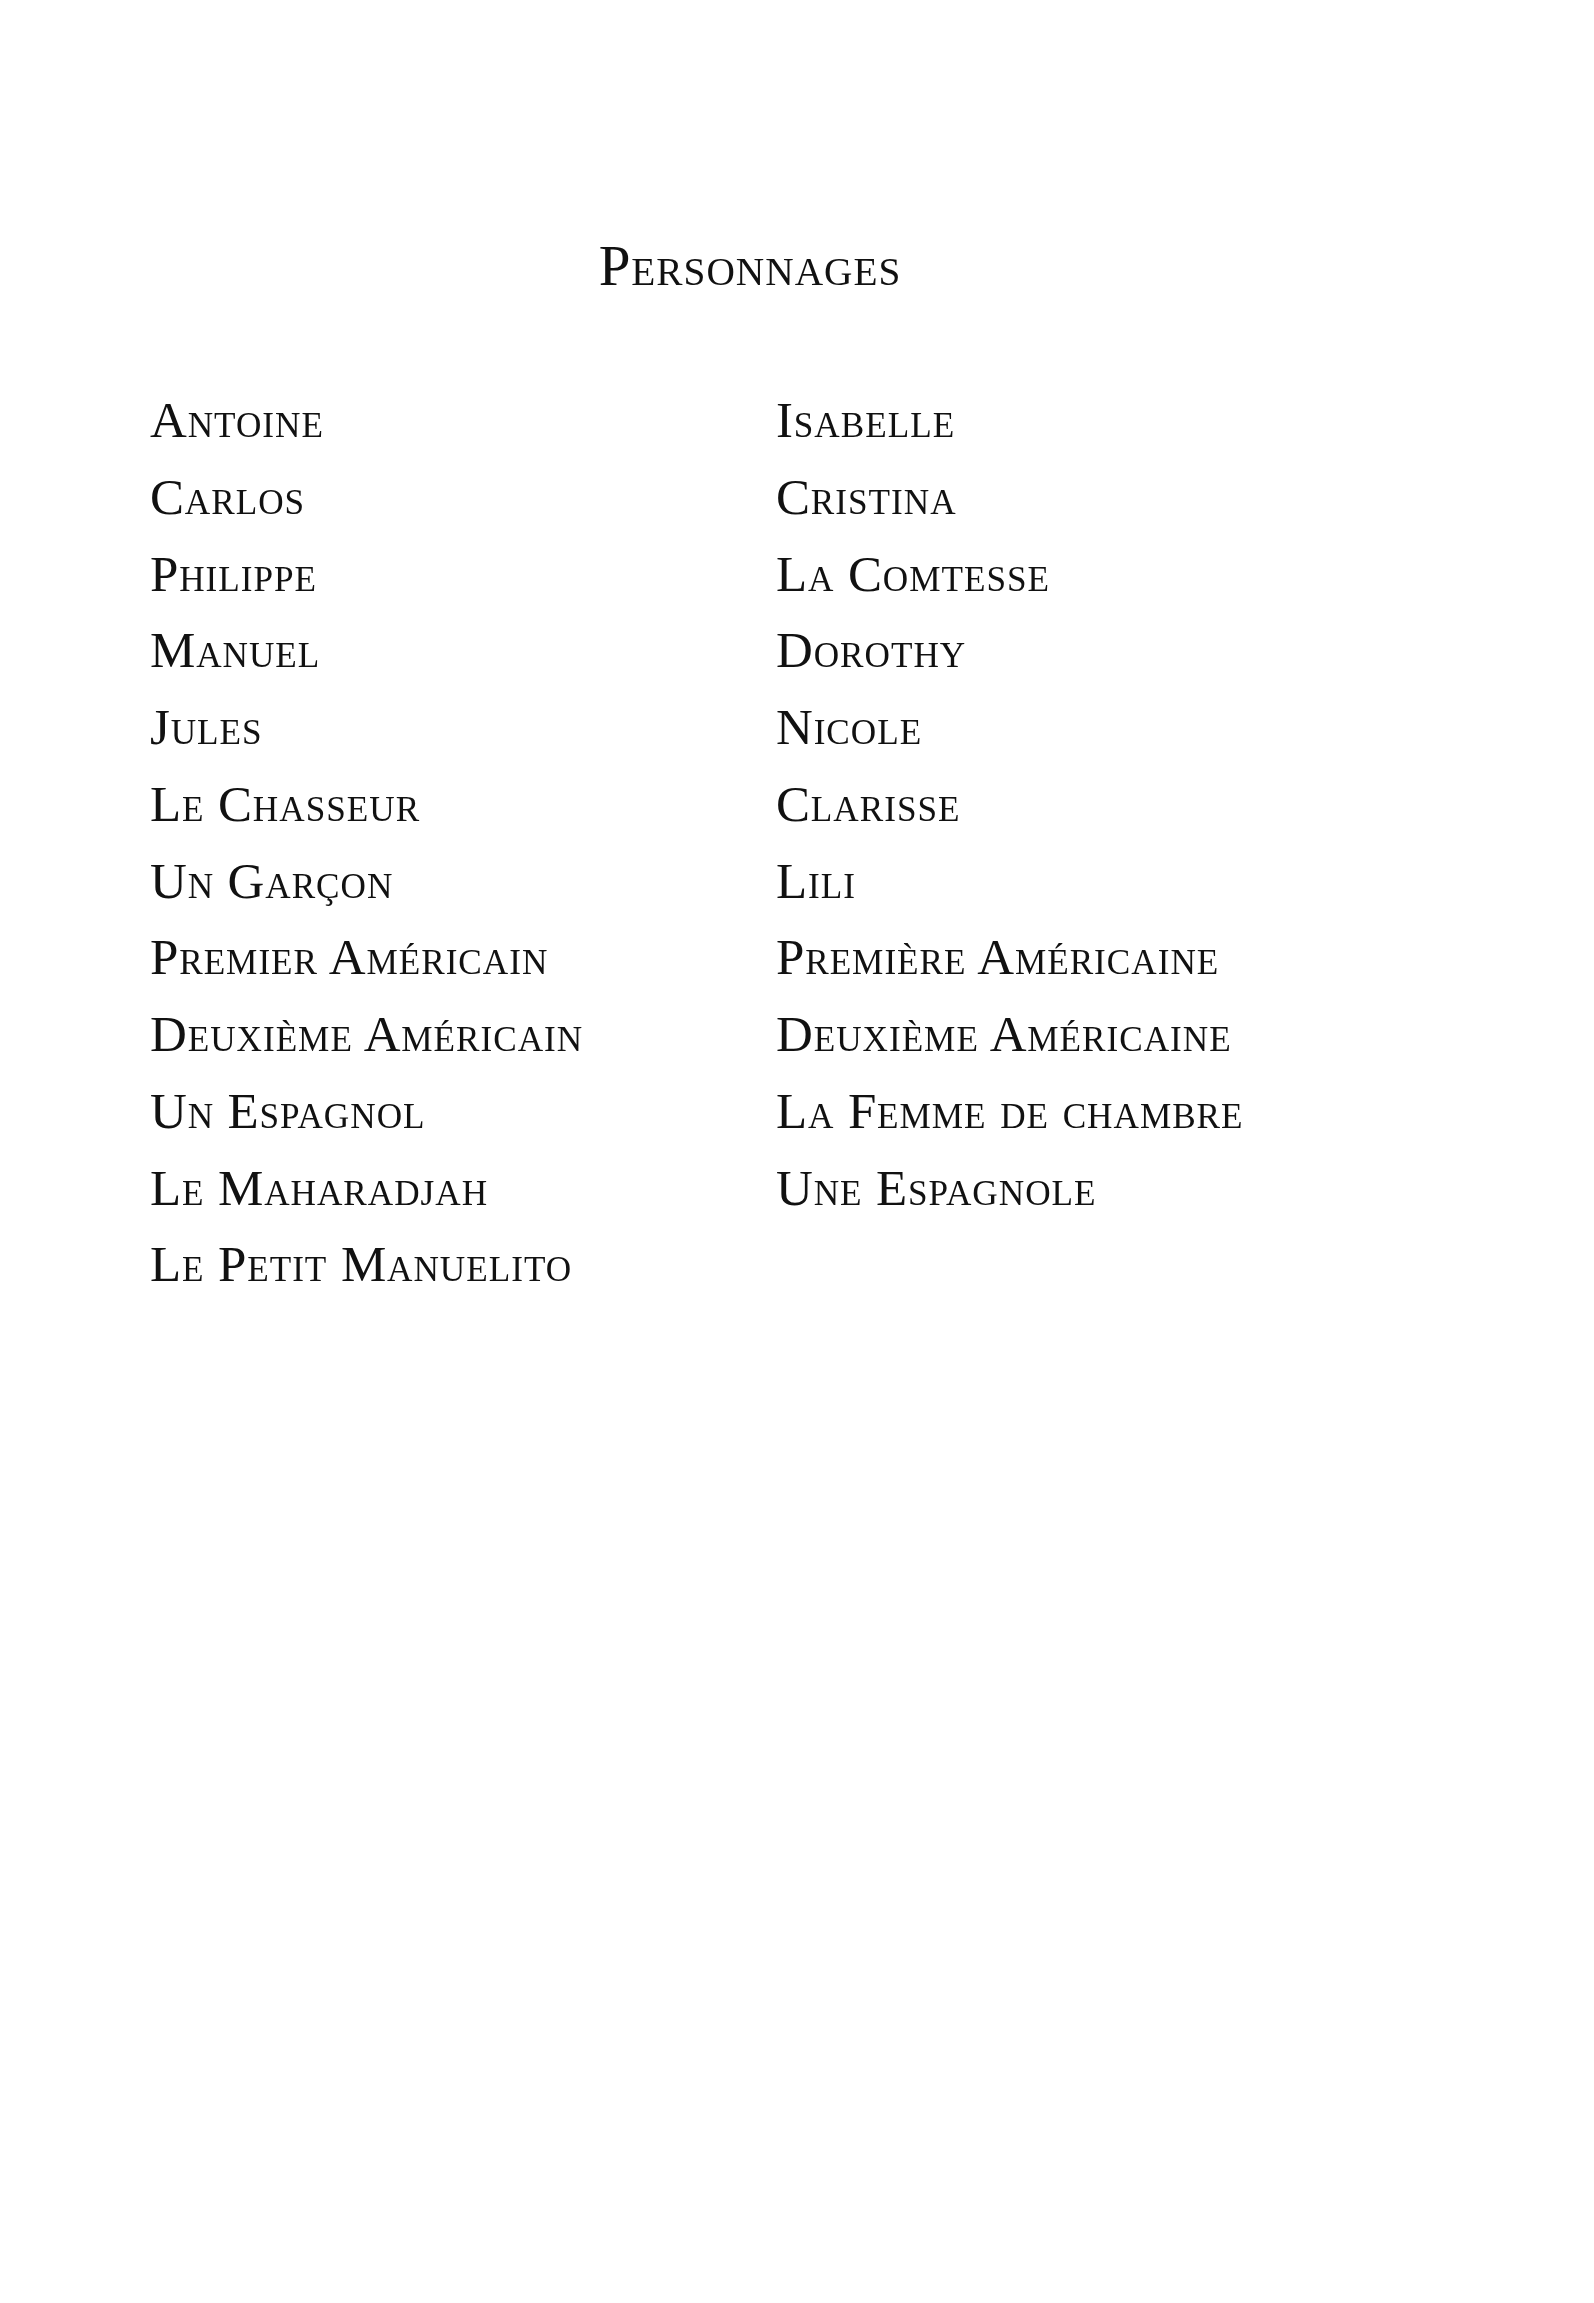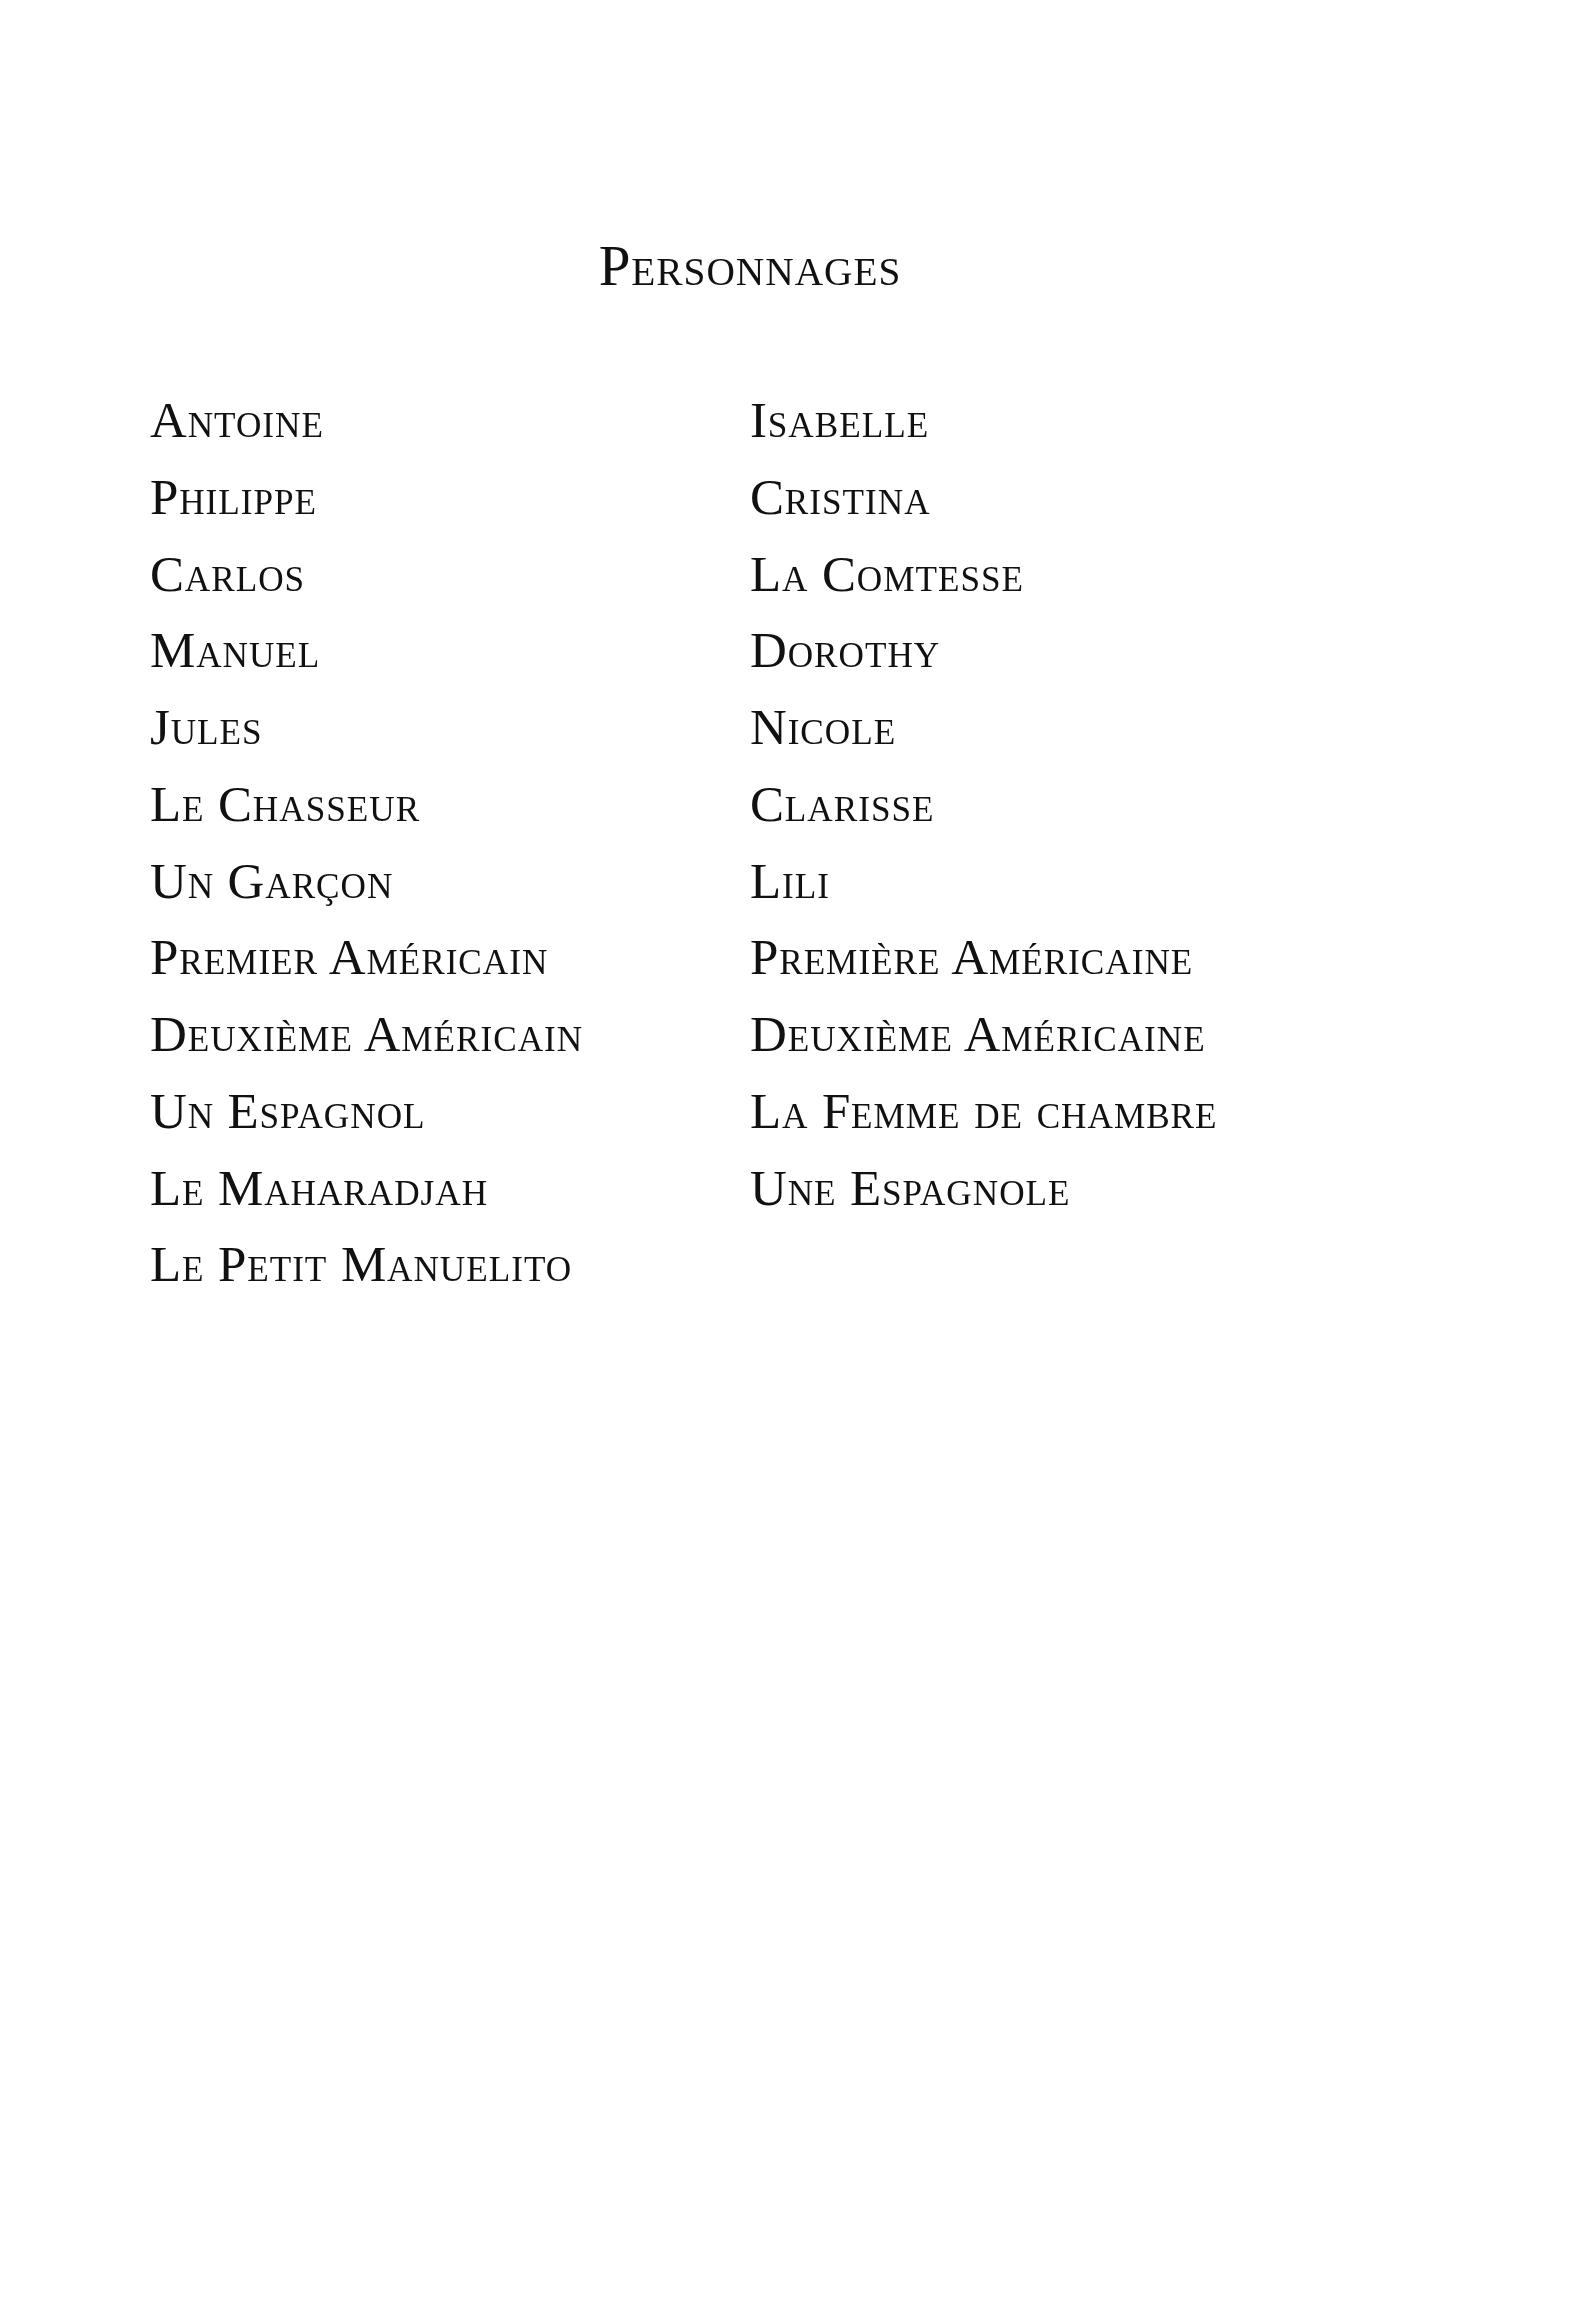--- a/index.html
+++ b/index.html
@@ -27,43 +27,43 @@
     font-weight: 400;
     line-height: 72px;
     letter-spacing: 1px;
     white-space: nowrap;
   }
   .column {
     position: absolute;
     top: 385px;
   }
   .column-left  { left: 138px; margin-left: 12px; }
-  .column-right { left: 750px; font-family: Liberation Serif, serif; }
+  .column-right { left: 776px; font-family: Liberation Serif, serif; }
   .name {
     font-size: 51px;
     line-height: 71.75px;
     letter-spacing: 0.8px;
     white-space: nowrap;
   }
   
   .sc {
     font-size: 0.69em;
     letter-spacing: 1px;
   }
 </style>
 </head>
 <body>
 
 <div class="page" style="color: rgb(17, 17, 17); background: rgb(255, 255, 255);">
   <h1 class="page-title smallcaps">P<span class="sc">ERSONNAGES</span></h1>
 
   <div class="column column-left">
       <div class="name">A<span class="sc">NTOINE</span></div>
+      <div class="name">C<span class="sc">ARLOS</span></div>
       <div class="name">P<span class="sc">HILIPPE</span></div>
-      <div class="name">C<span class="sc">ARLOS</span></div>
       <div class="name">M<span class="sc">ANUEL</span></div>
       <div class="name">J<span class="sc">ULES</span></div>
       <div class="name">L<span class="sc">E</span> C<span class="sc">HASSEUR</span></div>
       <div class="name">U<span class="sc">N</span> G<span class="sc">ARÇON</span></div>
       <div class="name">P<span class="sc">REMIER</span> A<span class="sc">MÉRICAIN</span></div>
       <div class="name">D<span class="sc">EUXIÈME</span> A<span class="sc">MÉRICAIN</span></div>
       <div class="name">U<span class="sc">N</span> E<span class="sc">SPAGNOL</span></div>
       <div class="name">L<span class="sc">E</span> M<span class="sc">AHARADJAH</span></div>
       <div class="name">L<span class="sc">E</span> P<span class="sc">ETIT</span> M<span class="sc">ANUELITO</span></div>
     </div>

